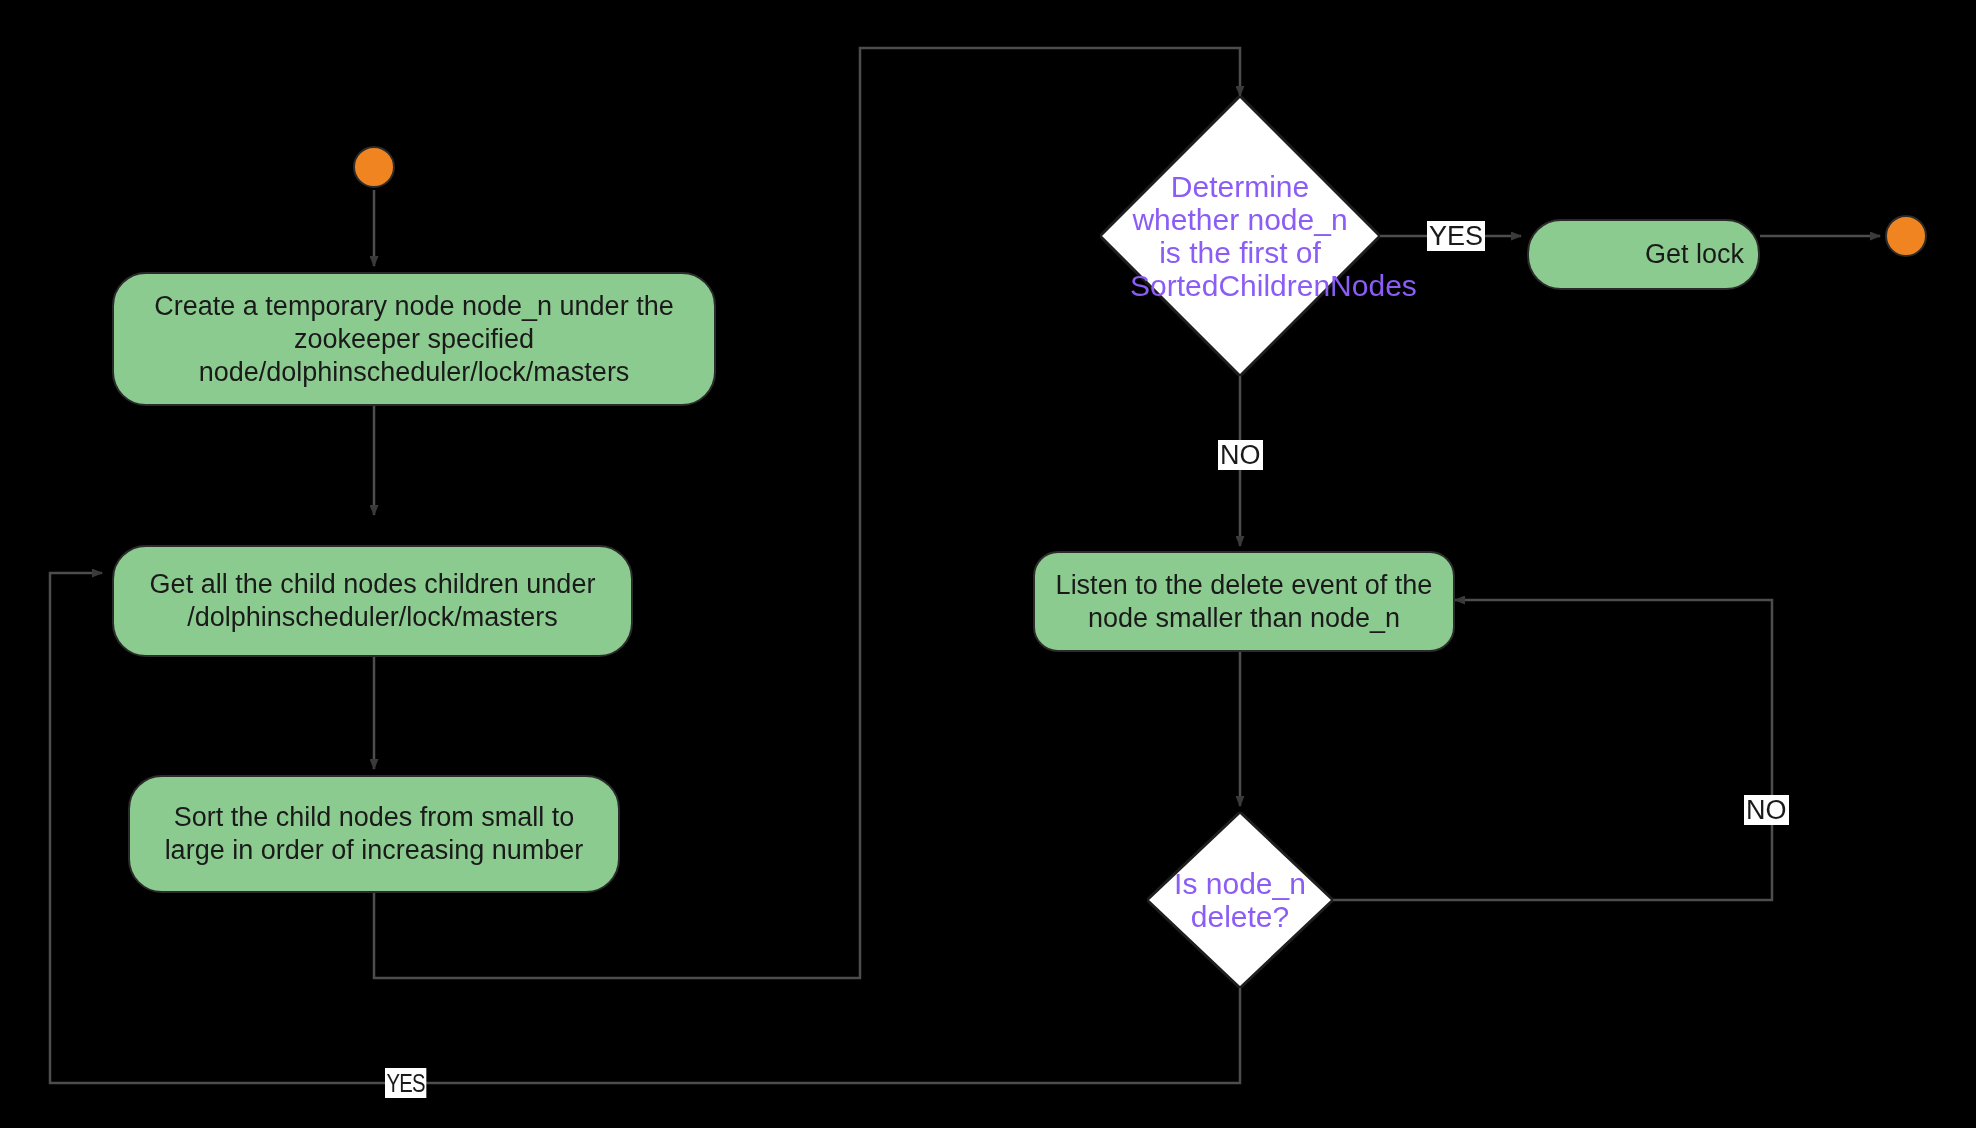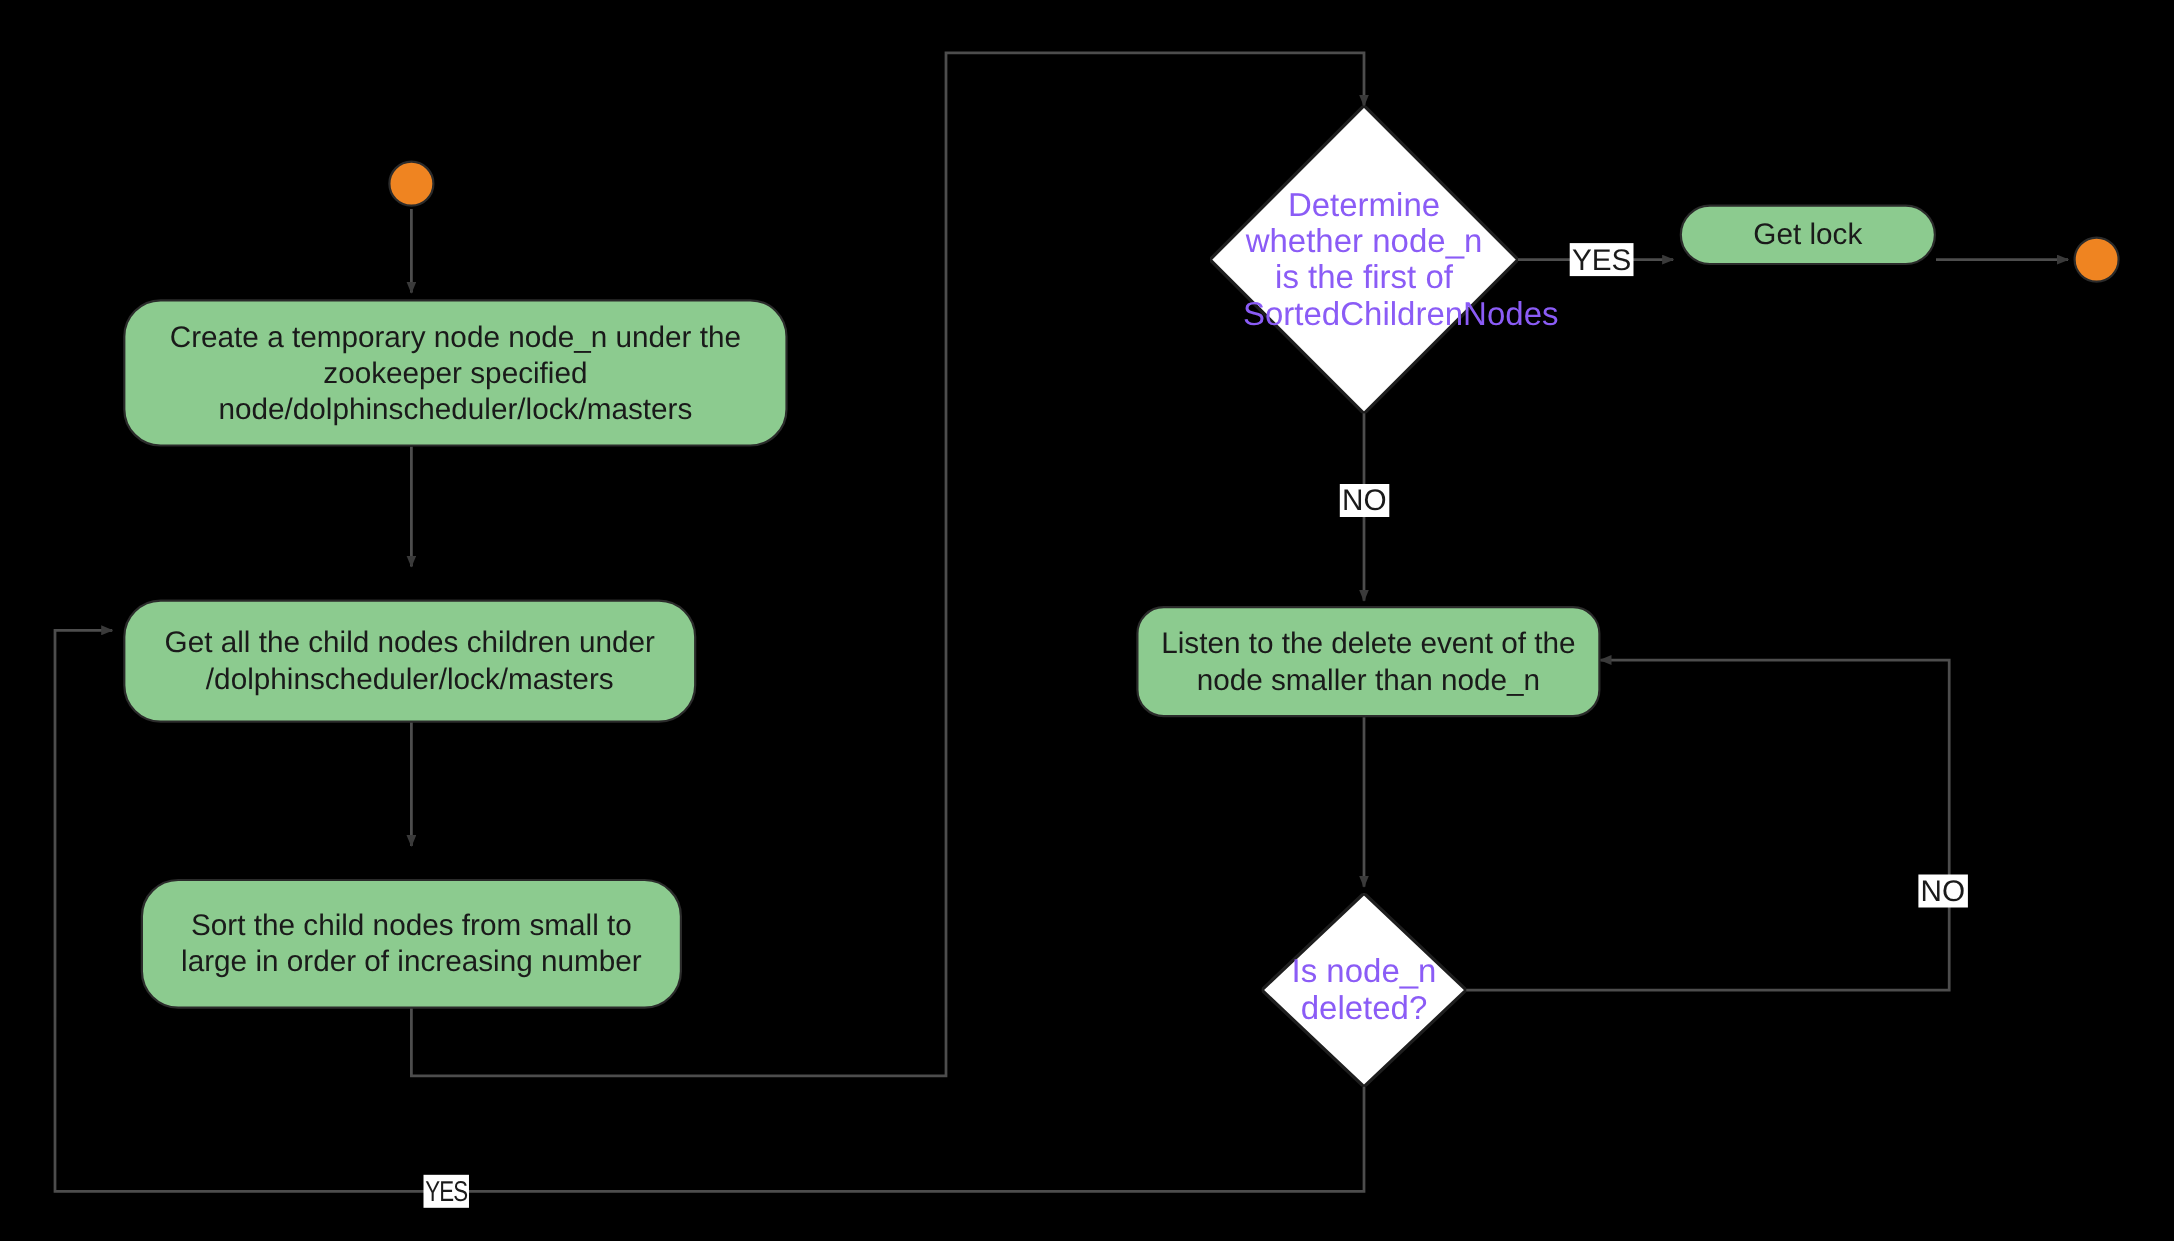--- a/index.html
+++ b/index.html
@@ -109,46 +109,46 @@
   <div class="node terminal" style="left:353px; top:146px; width:42px; height:42px;"></div>
 
   <div class="node proc" style="left:112px; top:272px; width:604px; height:134px;">
     <span>Create a temporary node node_n under the zookeeper specified node/dolphinscheduler/lock/masters</span>
   </div>
 
   <div class="node proc" style="left:112px; top:521px; width:521px; height:112px;margin-top:24px;">
     <span>Get all the child nodes children under /dolphinscheduler/lock/masters</span>
   </div>
 
-  <div class="node proc" style="left:128px; top:775px; width:492px; height:118px;margin-top:24px;">
+  <div class="node proc" style="left:128px; top:775px; width:492px; height:118px;">
     <span>Sort the child nodes from small to large in order of increasing number</span>
   </div>
 
   <svg style="position:absolute; left:1100px; top:96px; width:280px; height:280px;" viewBox="0 0 280 280" xmlns="http://www.w3.org/2000/svg">
     <polygon points="140,0 280,140 140,280 0,140" fill="#FFFFFF" stroke="#1E1E1E" stroke-width="3"></polygon>
   </svg>
   <div class="decision-text" style="left:1093px; top:136px; width:294px; height:200px;">
     <span style="display:block; width:220px;">Determine whether node_n is the first of SortedChildrenNodes</span>
   </div>
 
-  <div class="node proc" style="left:1527px; top:186px; width:233px; height:55px;">
+  <div class="node proc" style="left:1527px; top:219px; width:233px; height:71px;justify-content:flex-end;">
     <span>Get lock</span>
   </div>
 
   <div class="node terminal" style="left:1885px; top:215px; width:42px; height:42px;"></div>
 
   <div class="node proc" style="left:1033px; top:551px; width:422px; height:101px;border-radius:25px;">
     <span>Listen to the delete event of the node smaller than node_n</span>
   </div>
 
   <svg style="position:absolute; left:1147px; top:812px; width:186px; height:176px;" viewBox="0 0 186 176" xmlns="http://www.w3.org/2000/svg">
     <polygon points="93,0 186,88 93,176 0,88" fill="#FFFFFF" stroke="#1E1E1E" stroke-width="3"></polygon>
   </svg>
   <div class="decision-text" style="left:1155px; top:862px; width:170px; height:76px;">
-    <span style="display:block; width:150px;">Is node_n deleted?</span>
+    <span style="display:block; width:150px;">Is node_n delete?</span>
   </div>
 
   <div class="edge-label" style="left:1427px; top:221px;">YES</div>
 
   <div class="edge-label" style="left:1218px; top:440px;">NO</div>
 
   <div class="edge-label" style="left:1744px; top:795px;">NO</div>
 
   <div class="edge-label tight" style="left:385px; top:1068px;">YES</div>
 

